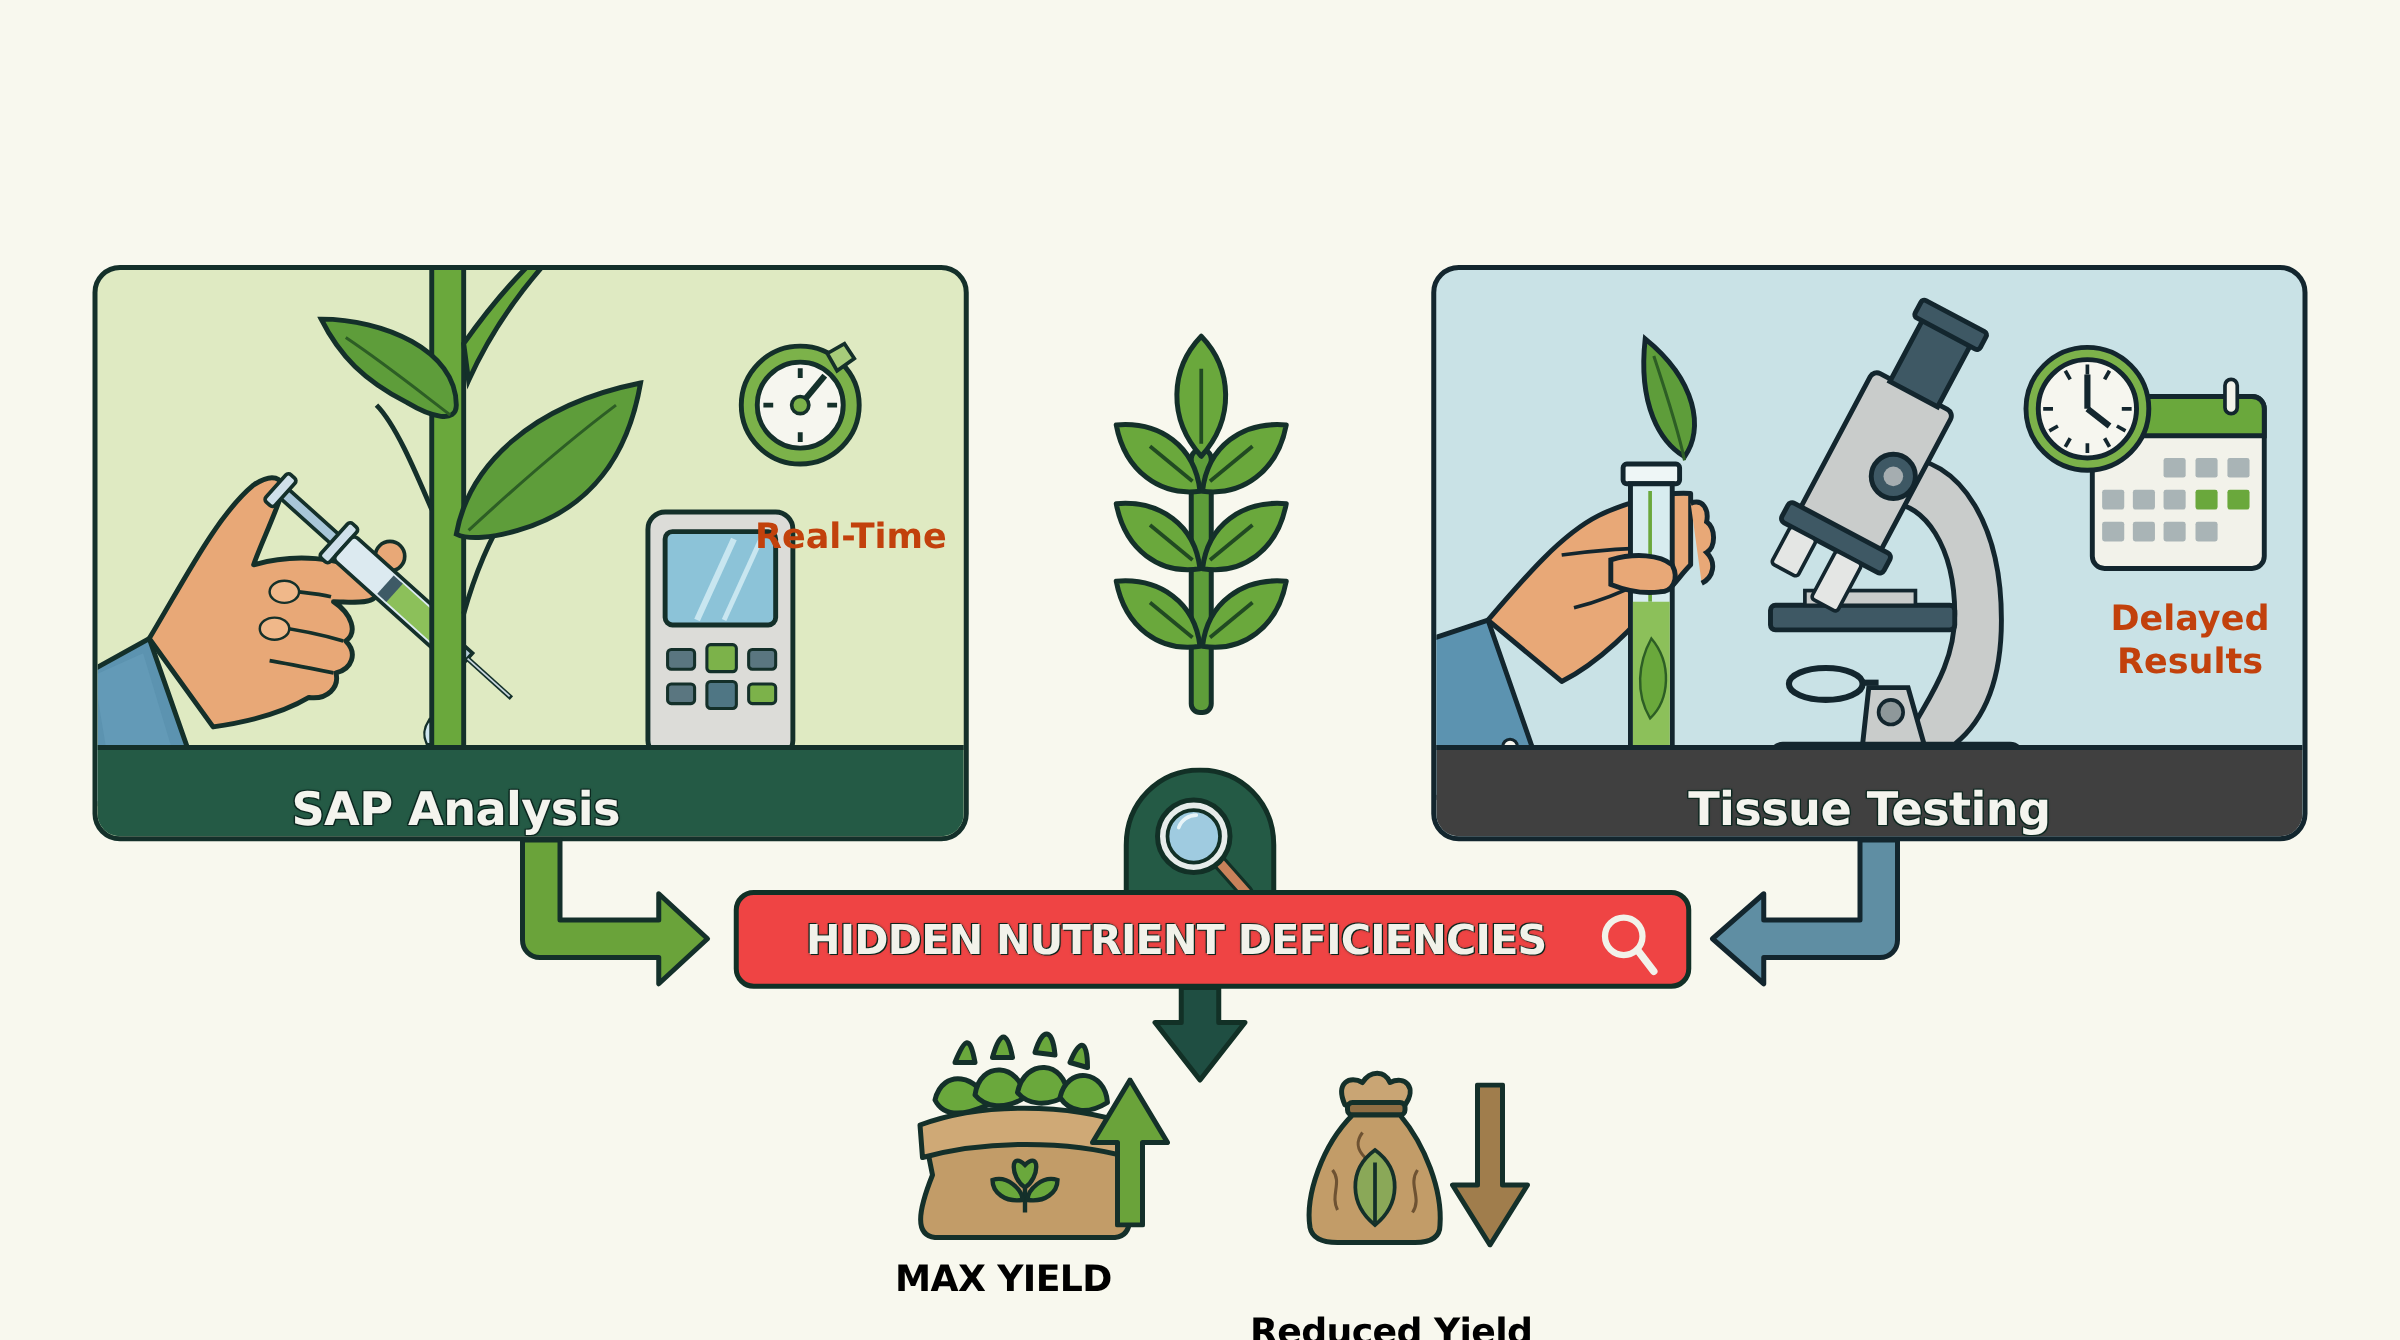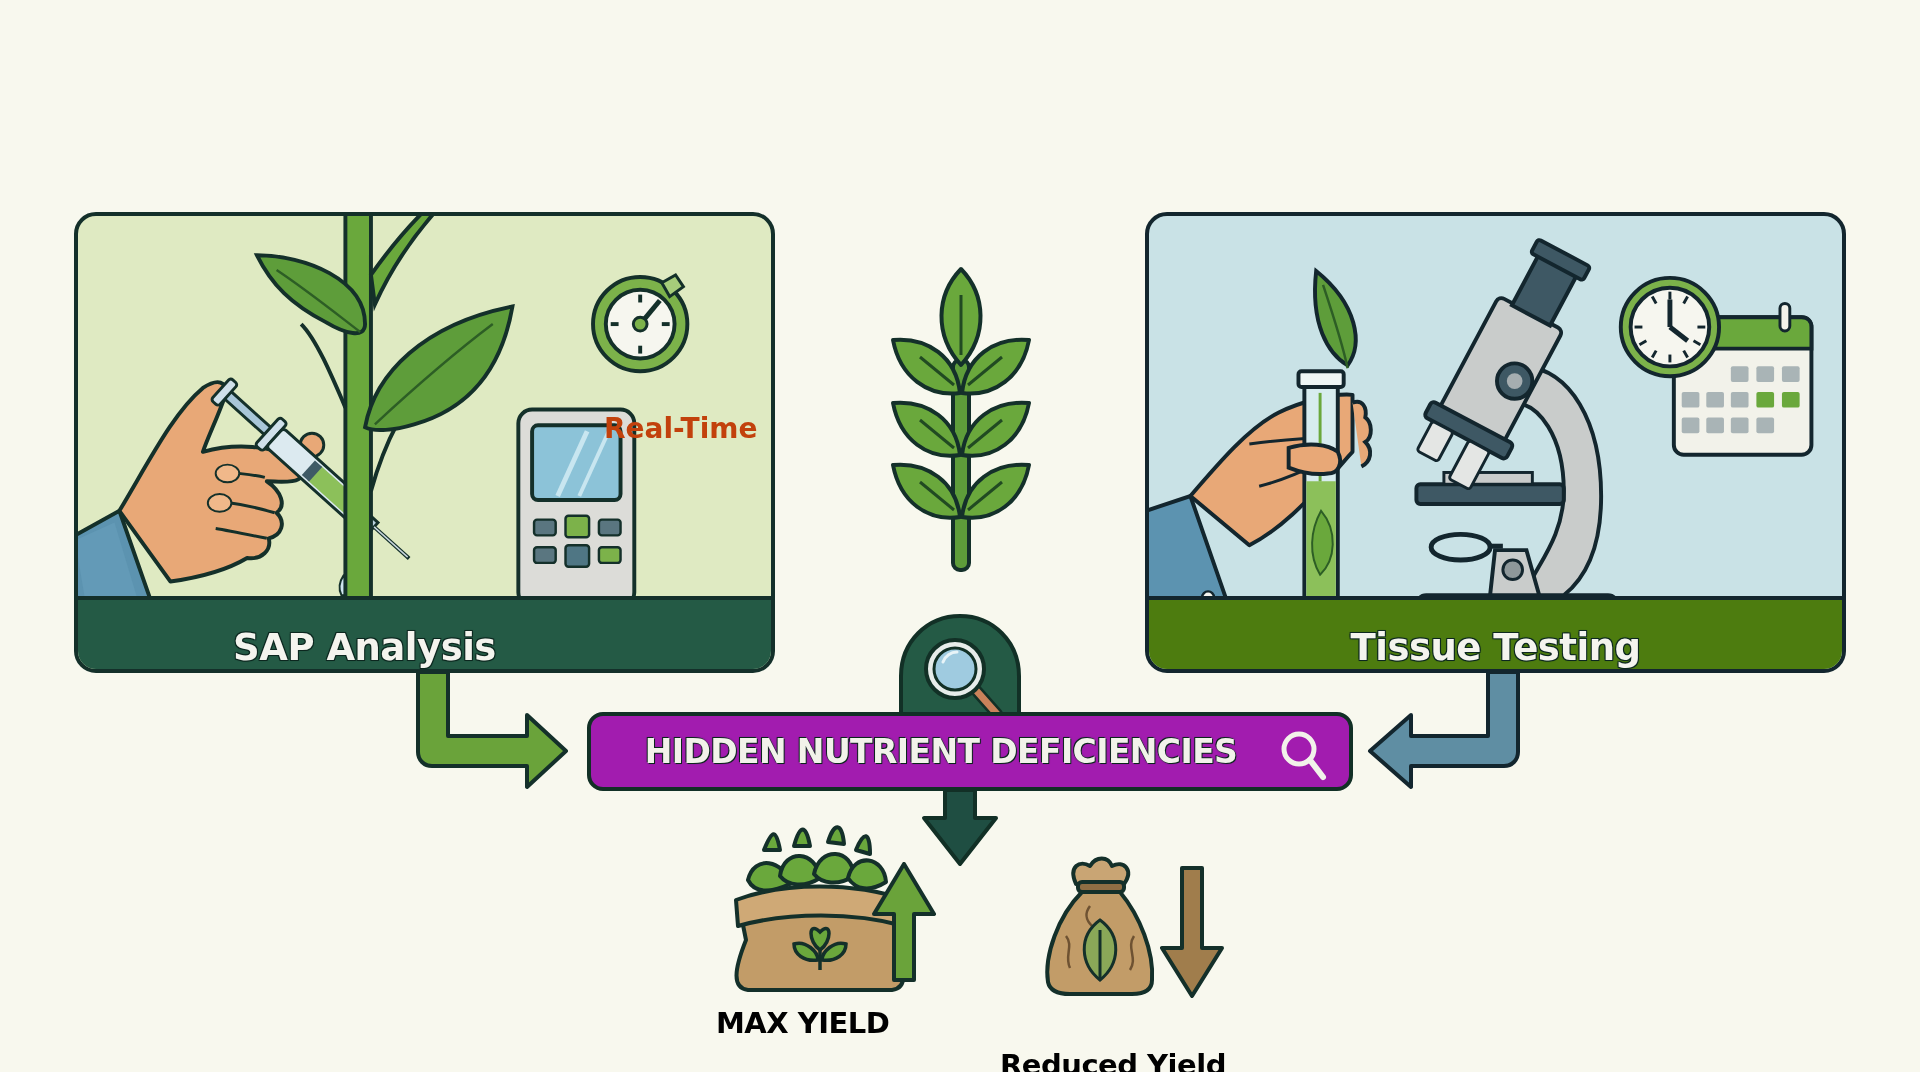--- a/index.html
+++ b/index.html
@@ -14,37 +14,37 @@
     }
     .panel-left { left: 74px; background: #dfeac2; }
     .panel-right { left: 1145px; background: #c9e2e6; border-color: #13262e; }
     .panel .scene { position: absolute; left: 0; top: 0; width: 100%; height: 100%; }
     .panel .label-strip {
       position: absolute; left: 0; right: 0; bottom: 0; height: 73px;
       border-top: 4px solid #14302a;
       display: flex; align-items: flex-end; justify-content: center;
     }
     .panel-left .label-strip { background: #245a45; }
-    .panel-right .label-strip { background: #4d7c0f; border-top-color: #13262e; }
+    .panel-right .label-strip { background: #404040; border-top-color: #13262e; }
     .label-strip .label-text {
       color: #f4f4ee; font-family: "DejaVu Sans", sans-serif; font-weight: bold;
       font-size: 37px; letter-spacing: -0.5px;
       text-shadow: 0 0 2px #0d2820, 1px 1px 0 #0d2820, -1px -1px 0 #0d2820, 1px -1px 0 #0d2820, -1px 1px 0 #0d2820;
     }
     .panel-left .label-text { margin-left: -120px; }
     .panel-right .label-text { margin-left: 0; }
 
     .annot {
       position: absolute; color: #c2410c; font-family: "DejaVu Sans", sans-serif;
       font-weight: bold; text-align: center; line-height: 1.2;
     }
 
     .banner {
       position: absolute; left: 587px; top: 712px; width: 766px; height: 79px;
-      background: #a21caf; border: 4px solid #123026; border-radius: 16px;
+      background: #ef4444; border: 4px solid #123026; border-radius: 16px;
       display: flex; align-items: center; justify-content: center;
     }
     .banner-text {
       color: #f2f2ea; font-weight: bold; font-size: 33px; letter-spacing: -0.6px;
       text-shadow: 0 0 2px #0c261d, 1px 1px 0 #0c261d, -1px -1px 0 #0c261d;
       margin-right: 58px;
     }
     .bubble {
       position: absolute; left: 897px; top: 614px; width: 126px; height: 110px;
     }
@@ -225,20 +225,24 @@
         <line x1="79" y1="66" x2="72" y2="62"></line>
         <line x1="17" y1="66" x2="24" y2="62"></line>
         <line x1="66" y1="79" x2="62" y2="72"></line>
         <line x1="30" y1="79" x2="34" y2="72"></line>
       </g>
       <line x1="48" y1="48" x2="48" y2="20" stroke="#13262e" stroke-width="5"></line>
       <line x1="48" y1="48" x2="66" y2="62" stroke="#13262e" stroke-width="5"></line>
     </g>
   </svg>
 
+  <div class="annot" style="left:528px; top:262px; width:150px; font-size:28px;">
+    <div>Delayed</div>
+    <div>Results</div>
+  </div>
 
   <div class="label-strip">
     <span class="label-text">Tissue Testing</span>
   </div>
 </div>
 
 <svg class="abs" style="left:888px; top:265px;" width="146" height="308" viewBox="0 0 146 308">
   <g stroke="#14302a" stroke-width="4" stroke-linejoin="round">
     <rect x="65" y="95" width="16" height="210" rx="7" fill="#5e9d3a"></rect>
     <path d="M73 4 C98 30 100 70 73 100 C46 70 48 30 73 4 Z" fill="#6aa83c"></path>

